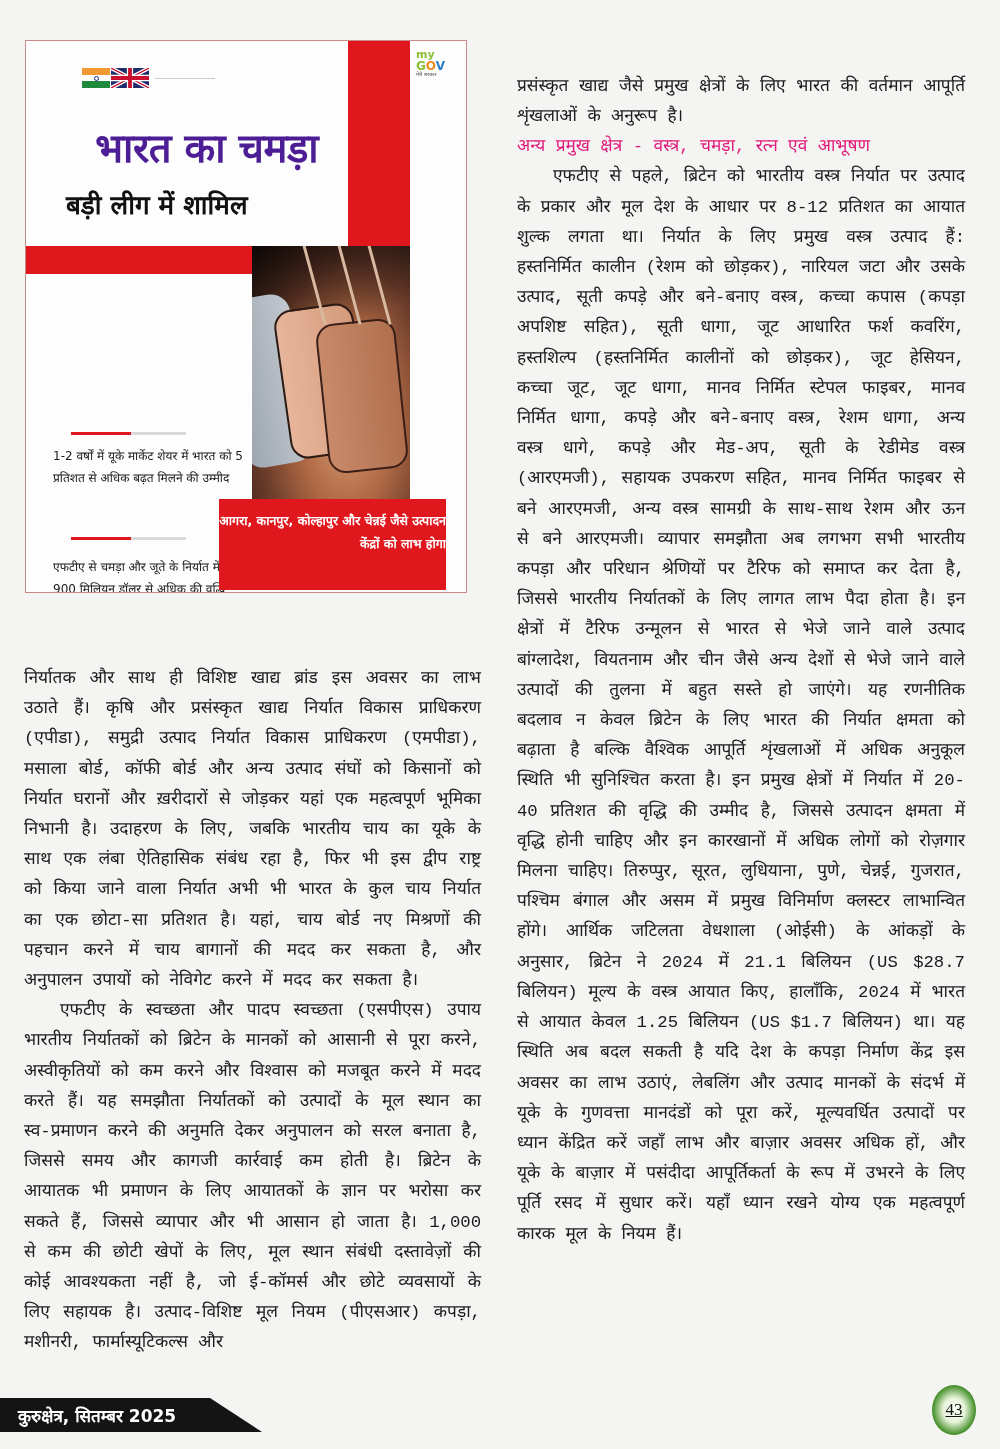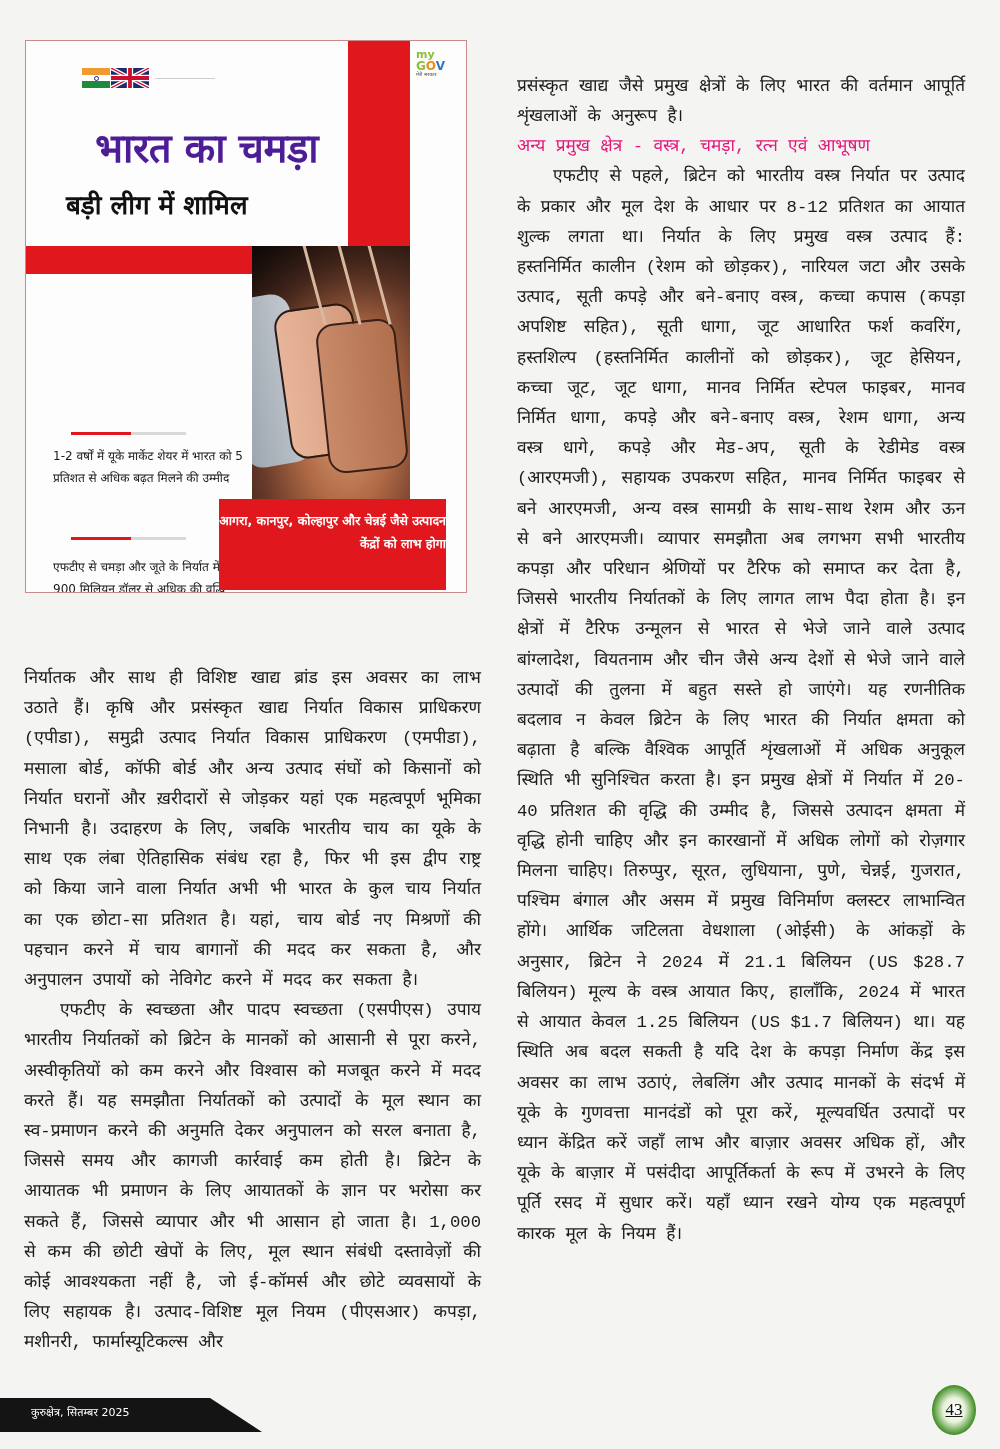--- a/index.html
+++ b/index.html
@@ -96,22 +96,22 @@
     .col-right { left: 517px; top: 28px; width: 448px; }
     .section-heading {
       color: #e2197a; font-size: 17.3px; line-height: 30px; font-weight: normal;
     }
 
     
     .footer-tab {
       position: absolute; left: 0; top: 1398px; height: 34px; width: 262px;
       background: #141414; color: #fff;
       clip-path: polygon(0 0, 210px 0, 262px 100%, 0 100%);
-      font-family: "DejaVu Sans", sans-serif; font-weight: normal; font-size: 11px;
-      padding: 6px 0 0 31px;
+      font-family: "DejaVu Sans", sans-serif; font-weight: bold; font-size: 17px;
+      padding: 6px 0 0 18px;
     }
     .page-number {
       position: absolute; left: 932px; top: 1385px; width: 44px; height: 50px;
       border-radius: 50%;
       background: radial-gradient(ellipse at center, #ffffff 0%, #e6f2d8 35%, #3f8c23 70%, #1c4a10 100%);
       display: flex; align-items: center; justify-content: center;
       font-family: "Liberation Serif", serif; font-size: 17px; color: #111; text-decoration: underline;
     }
   </style>
 </head>

